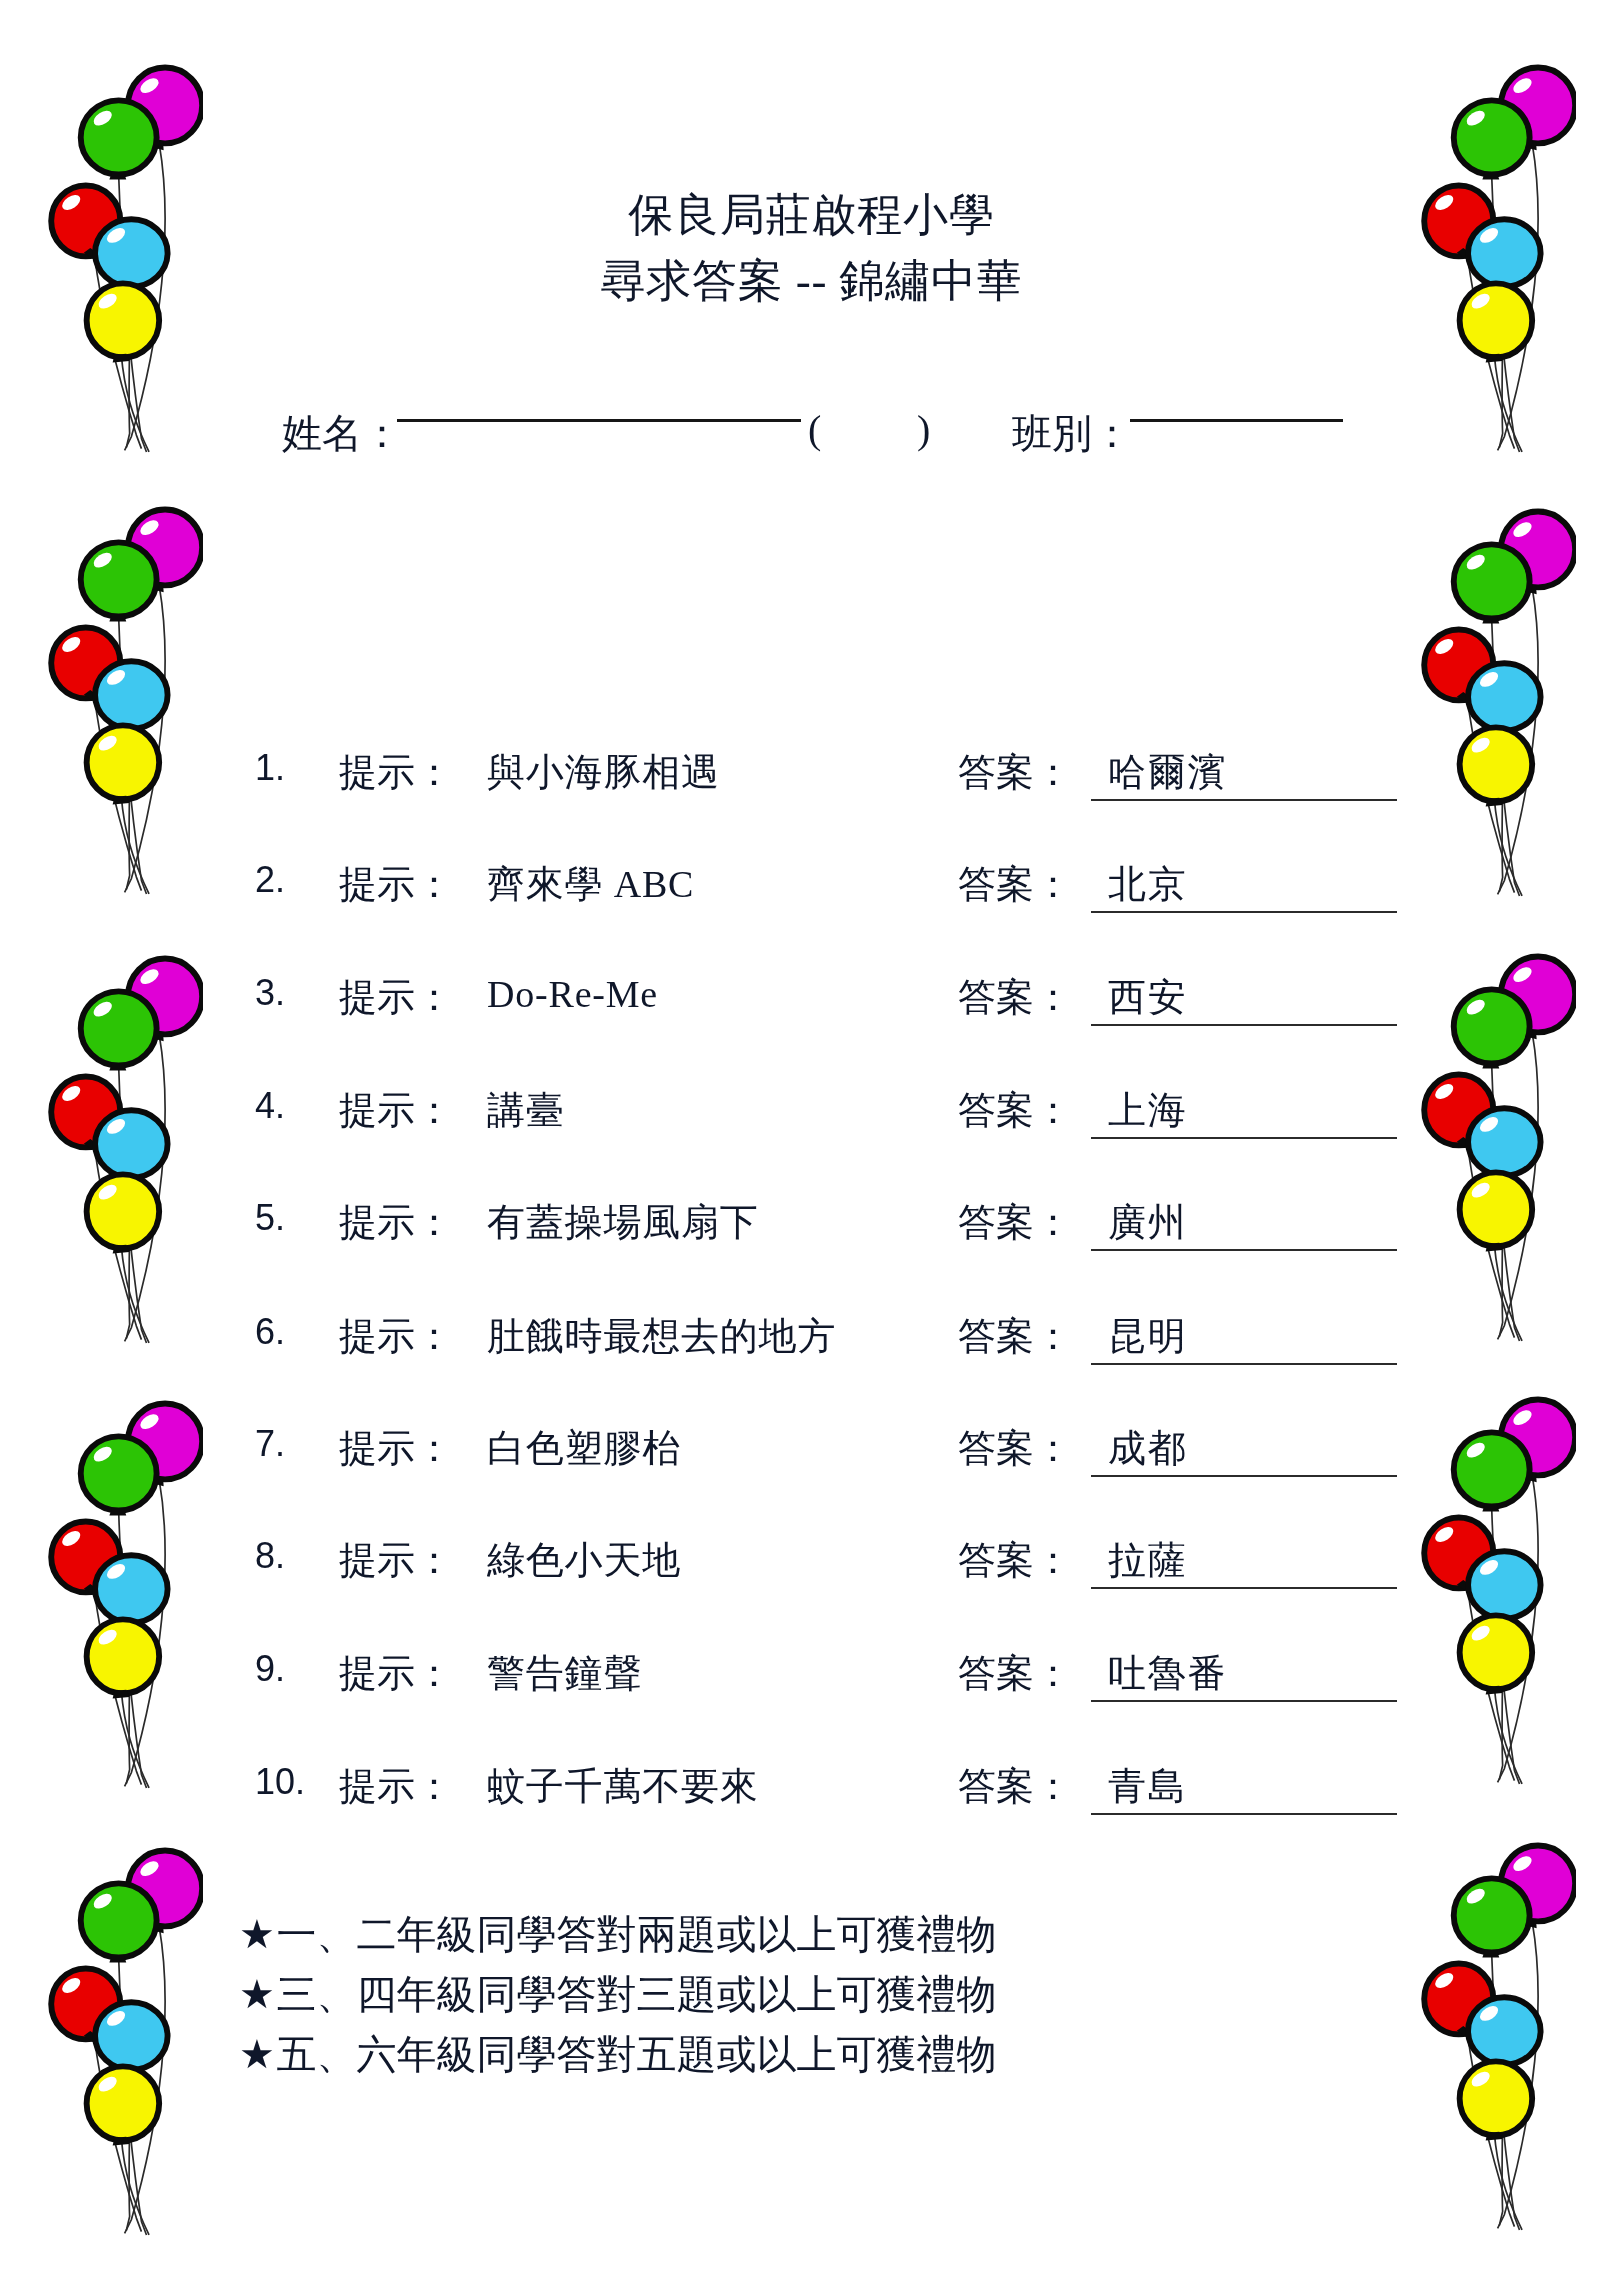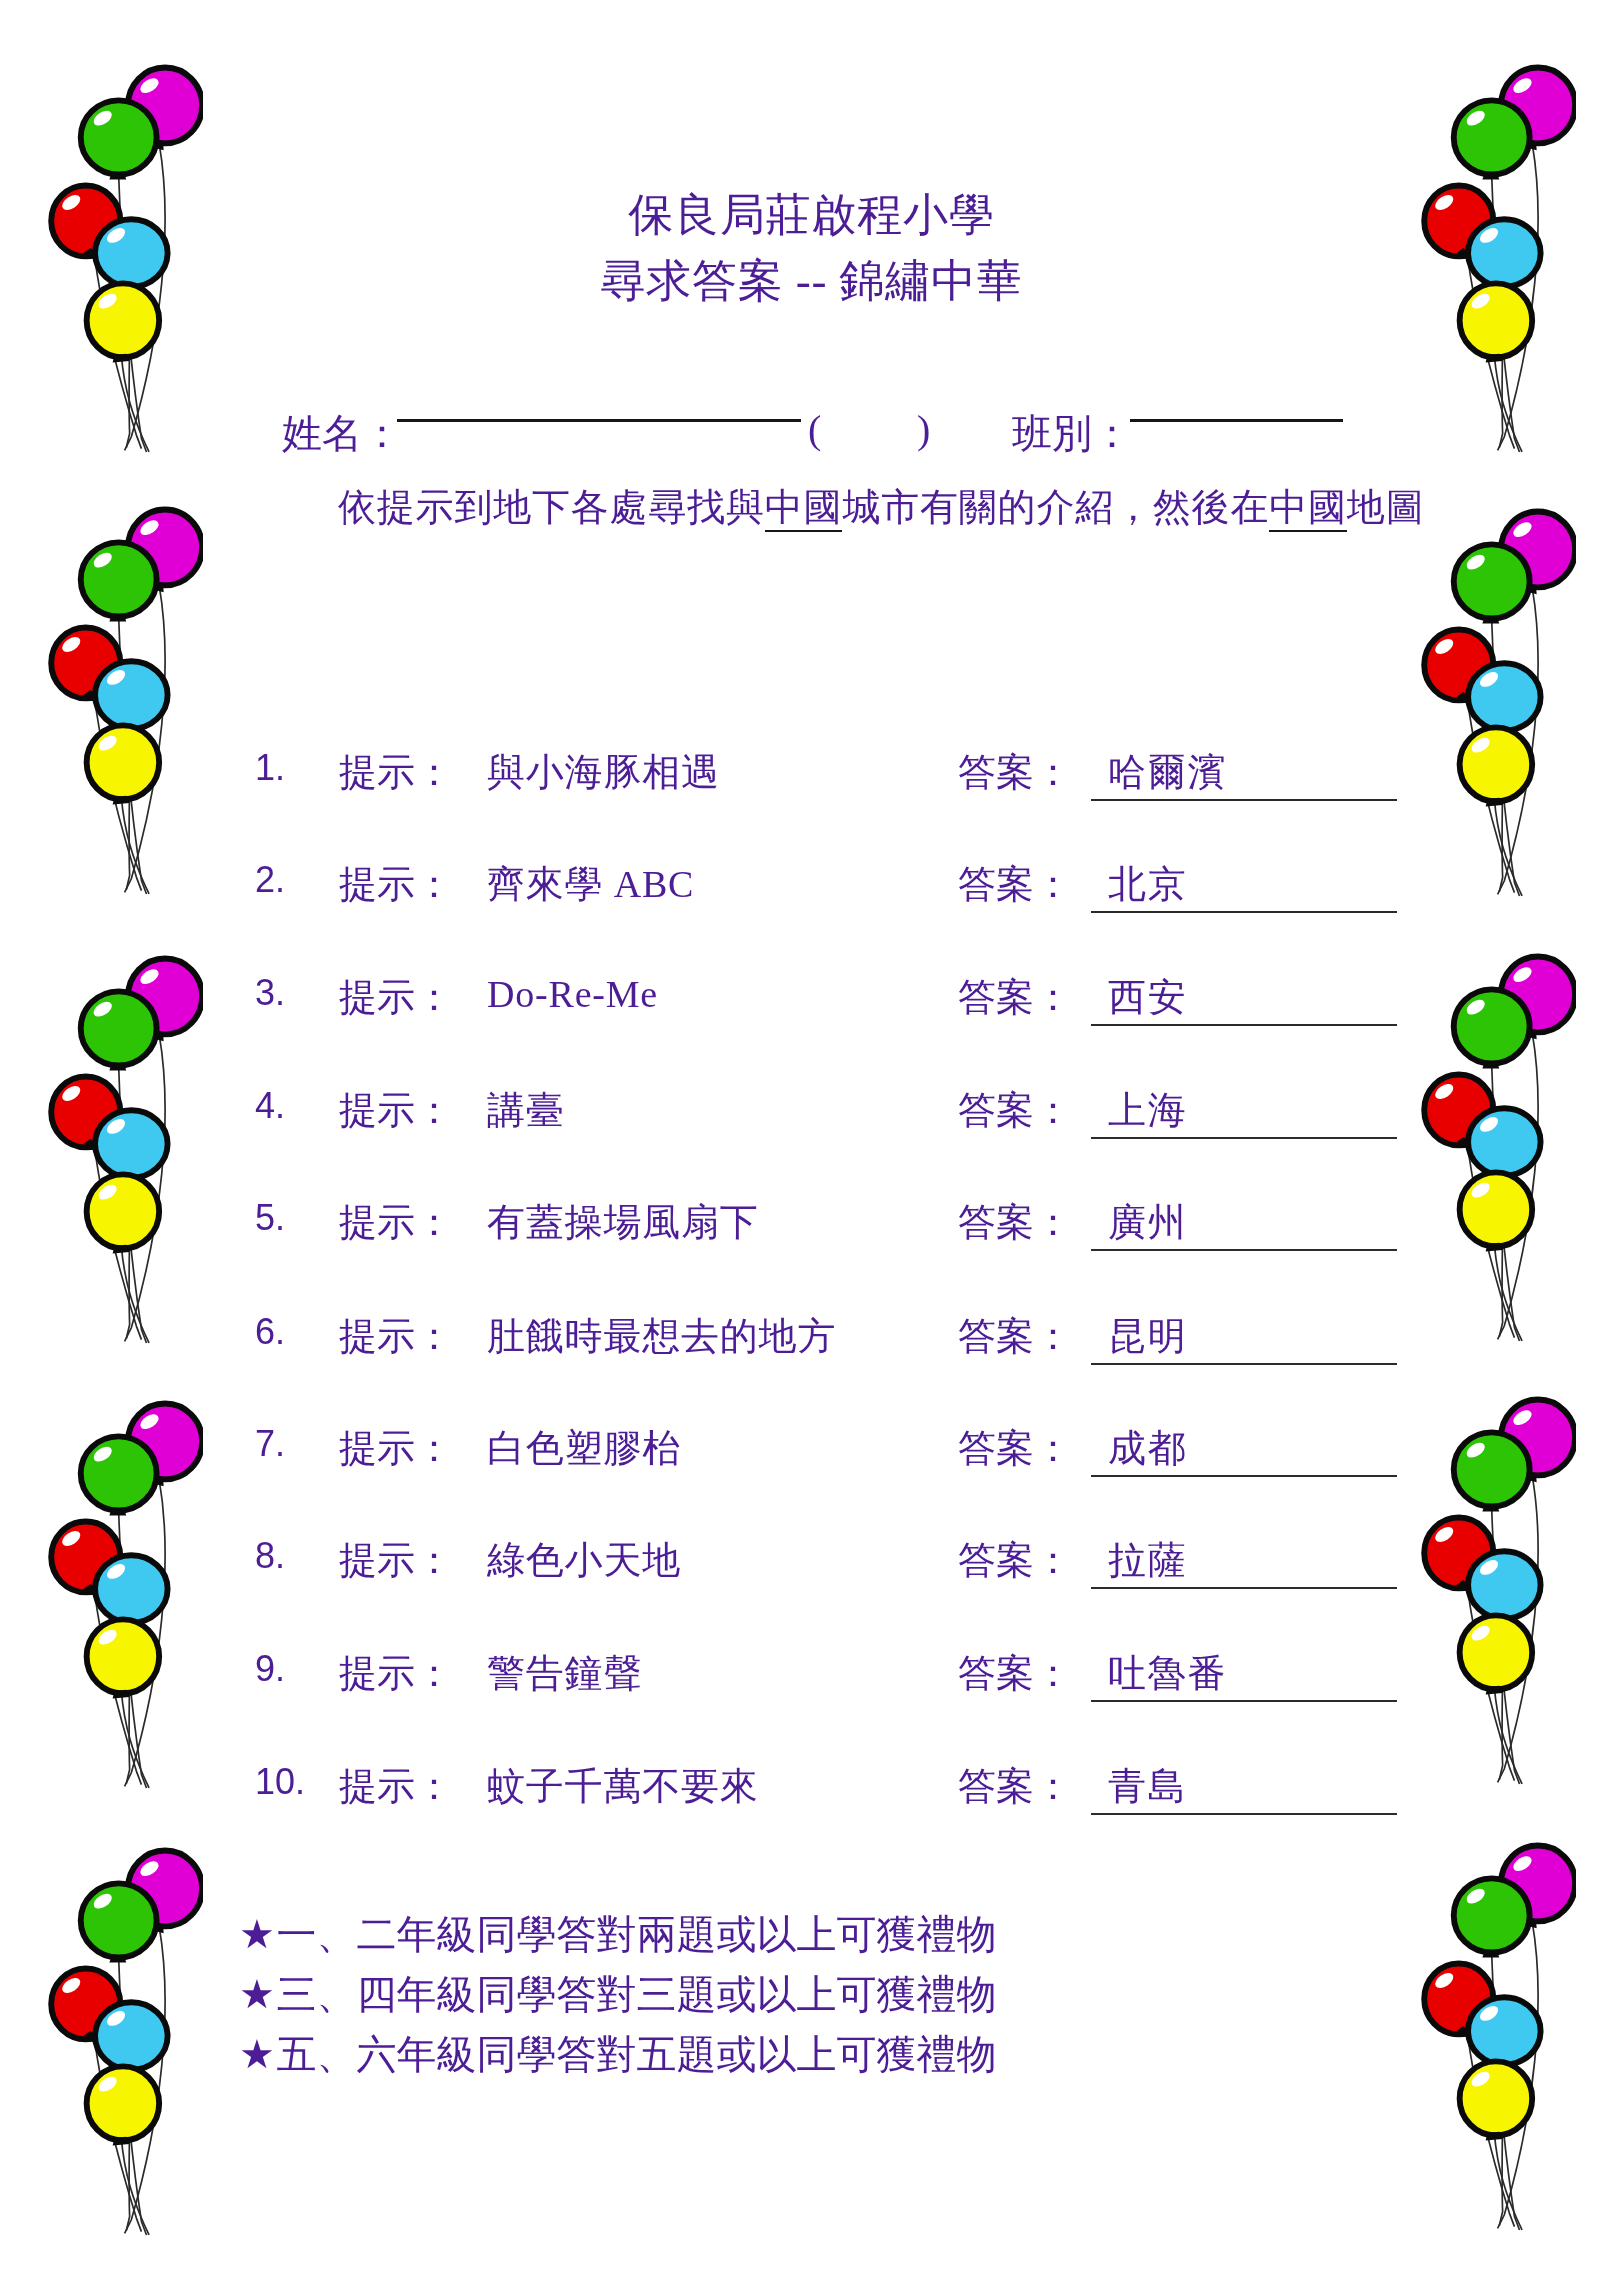--- a/index.html
+++ b/index.html
@@ -1,20 +1,20 @@
 <!DOCTYPE html>
 <html style="font-size:13.5px"><head>
 <meta charset="utf-8">
 <style>
   html,body{margin:0;padding:0;background:#ffffff;}
   .page{
     position:relative;
     width:1623px;height:2295px;
     background:#ffffff;
-    color:#4c1d95;
+    color:#0f172a;
     font-family:"Liberation Serif","DejaVu Serif",serif;
     overflow:hidden;
   }
 
   
   .title-block{
     position:absolute;top:182px;left:0;width:100%;
     text-align:center;font-size:45px;line-height:66px;
     letter-spacing:0.8px;white-space:nowrap;
   }
@@ -406,23 +406,20 @@
     <div>尋求答案  --  錦繡中華</div>
   </div>
 
   <span class="name-row-text" style="left:282px;">姓名：</span>
   <span class="fill-line name-line"></span>
   <span class="name-row-text" style="left:808px;">(</span>
   <span class="name-row-text" style="left:917px;">)</span>
   <span class="name-row-text" style="left:1012px;">班別：</span>
   <span class="fill-line class-line"></span>
 
-  <div class="instr" style="top:482px;left:338px;">
-    <span>依提示到地下各處尋找與</span><span class="u">中國</span><span>城市有關的介紹，然後在</span><span class="u">中國</span><span>地圖</span>
-  </div>
 
   <div id="items">
       <div class="item-row" style="top: 747px;">
         <span class="num">1.</span>
         <span class="hint-label">提示：</span>
         <span class="hint">與小海豚相遇</span>
         <span class="ans-label">答案：</span>
         <span class="answer">哈爾濱</span>
         <span class="ans-line"></span>
       </div>

